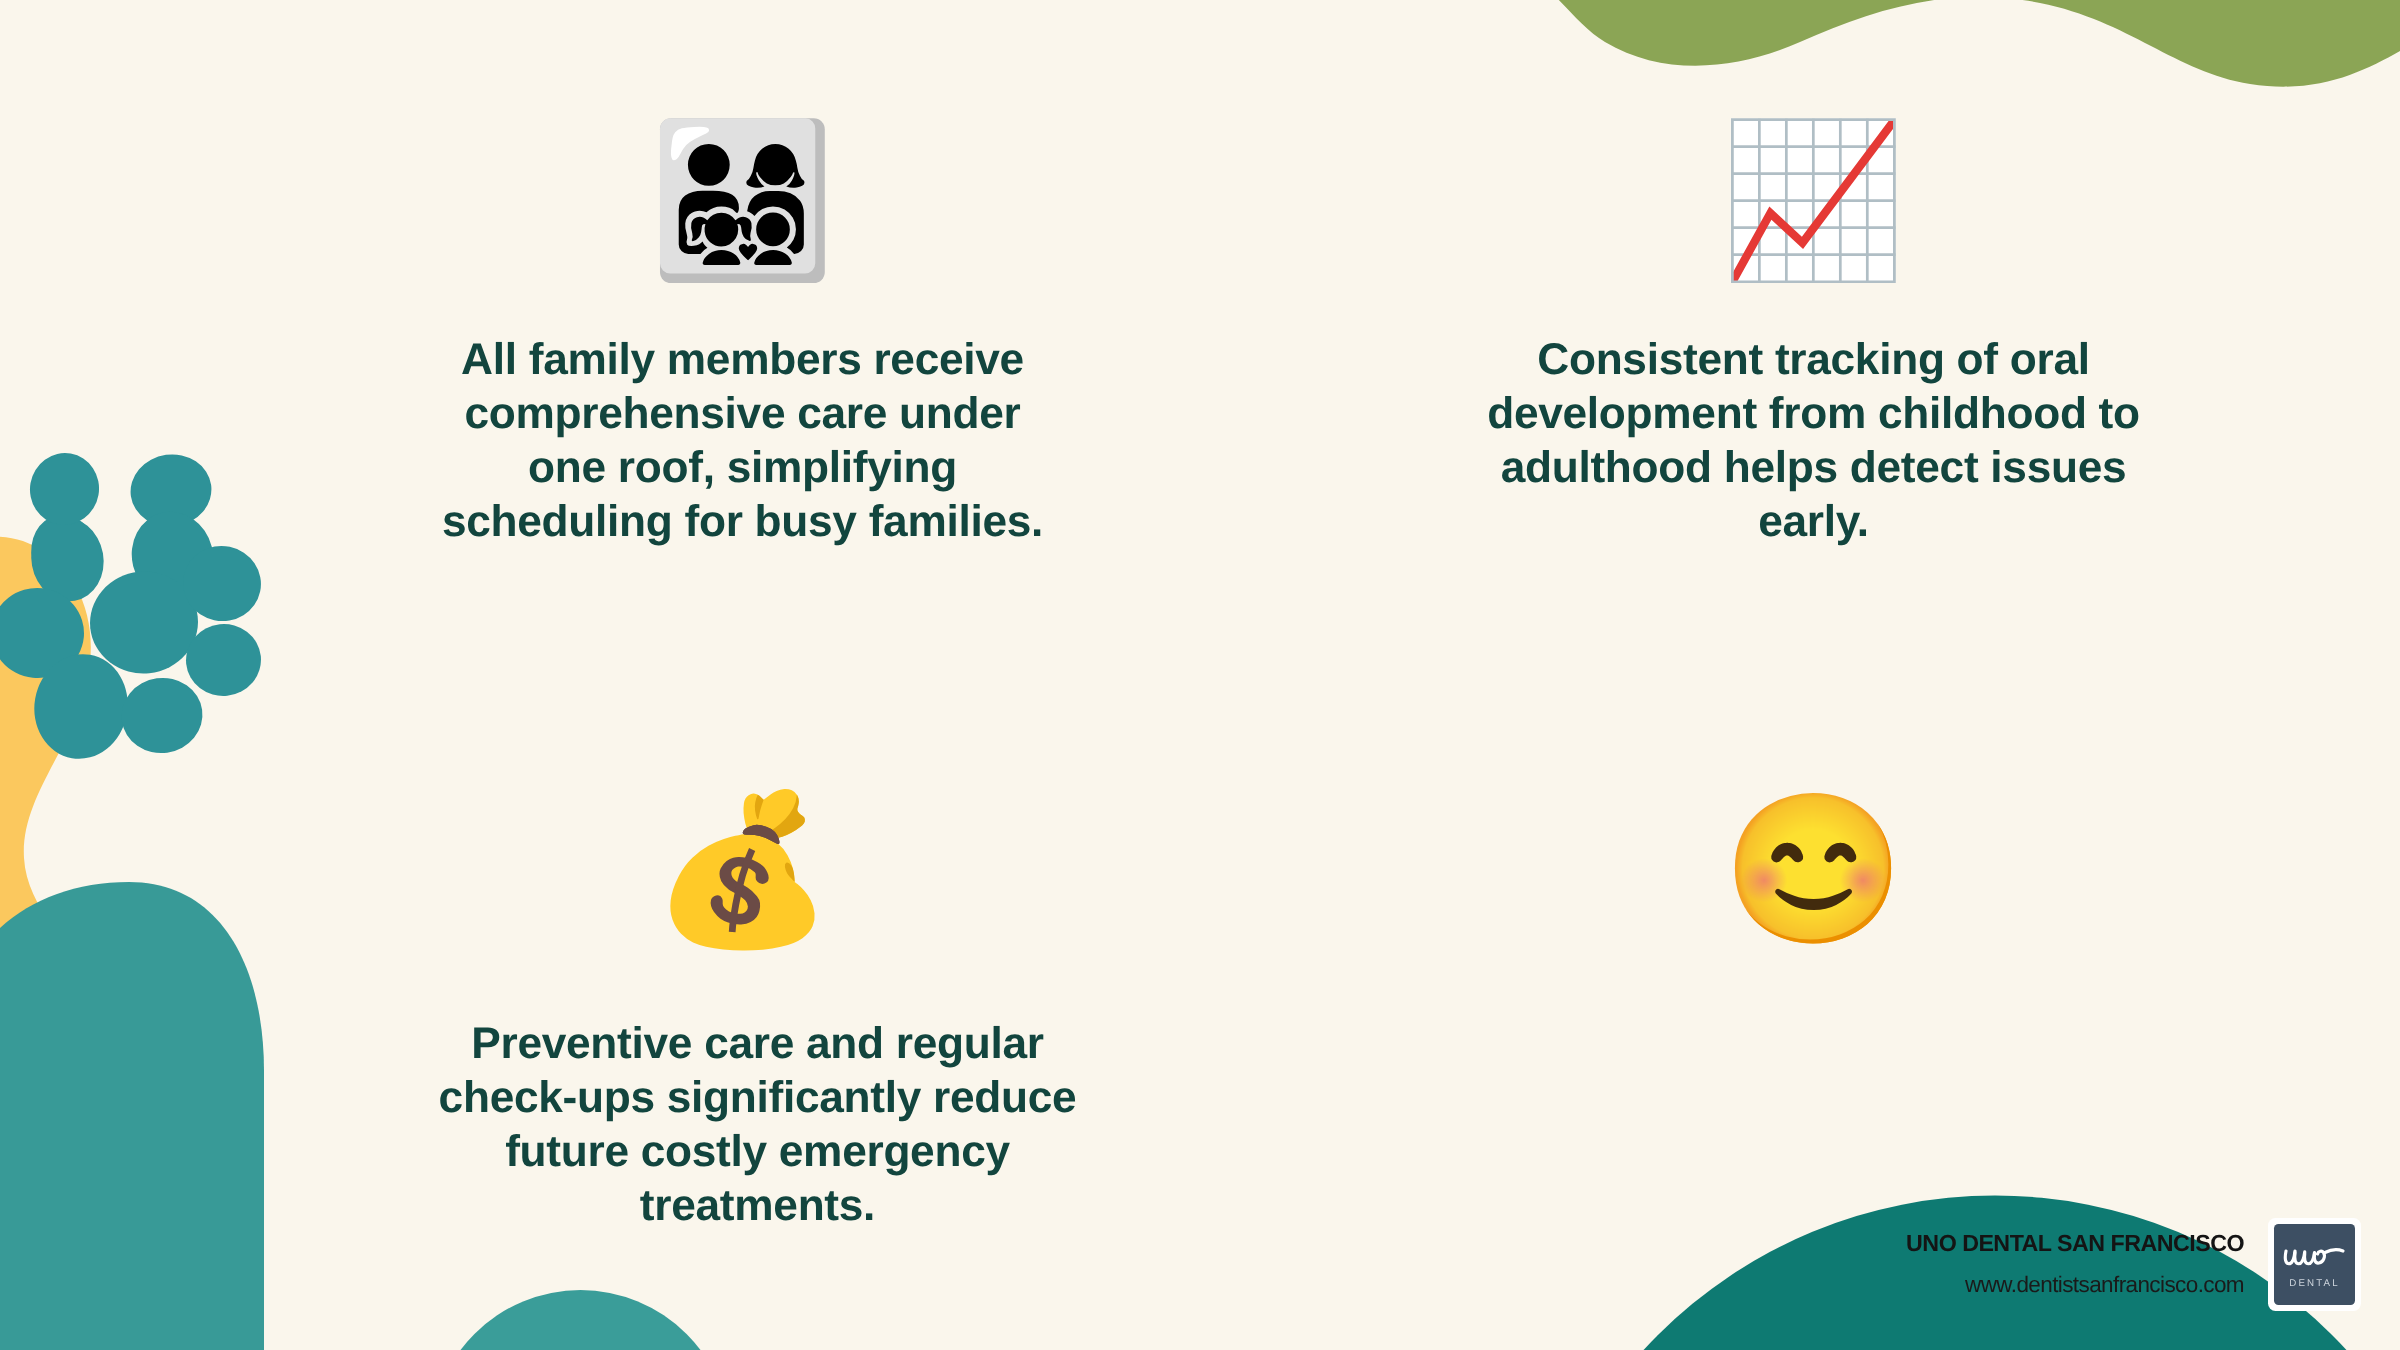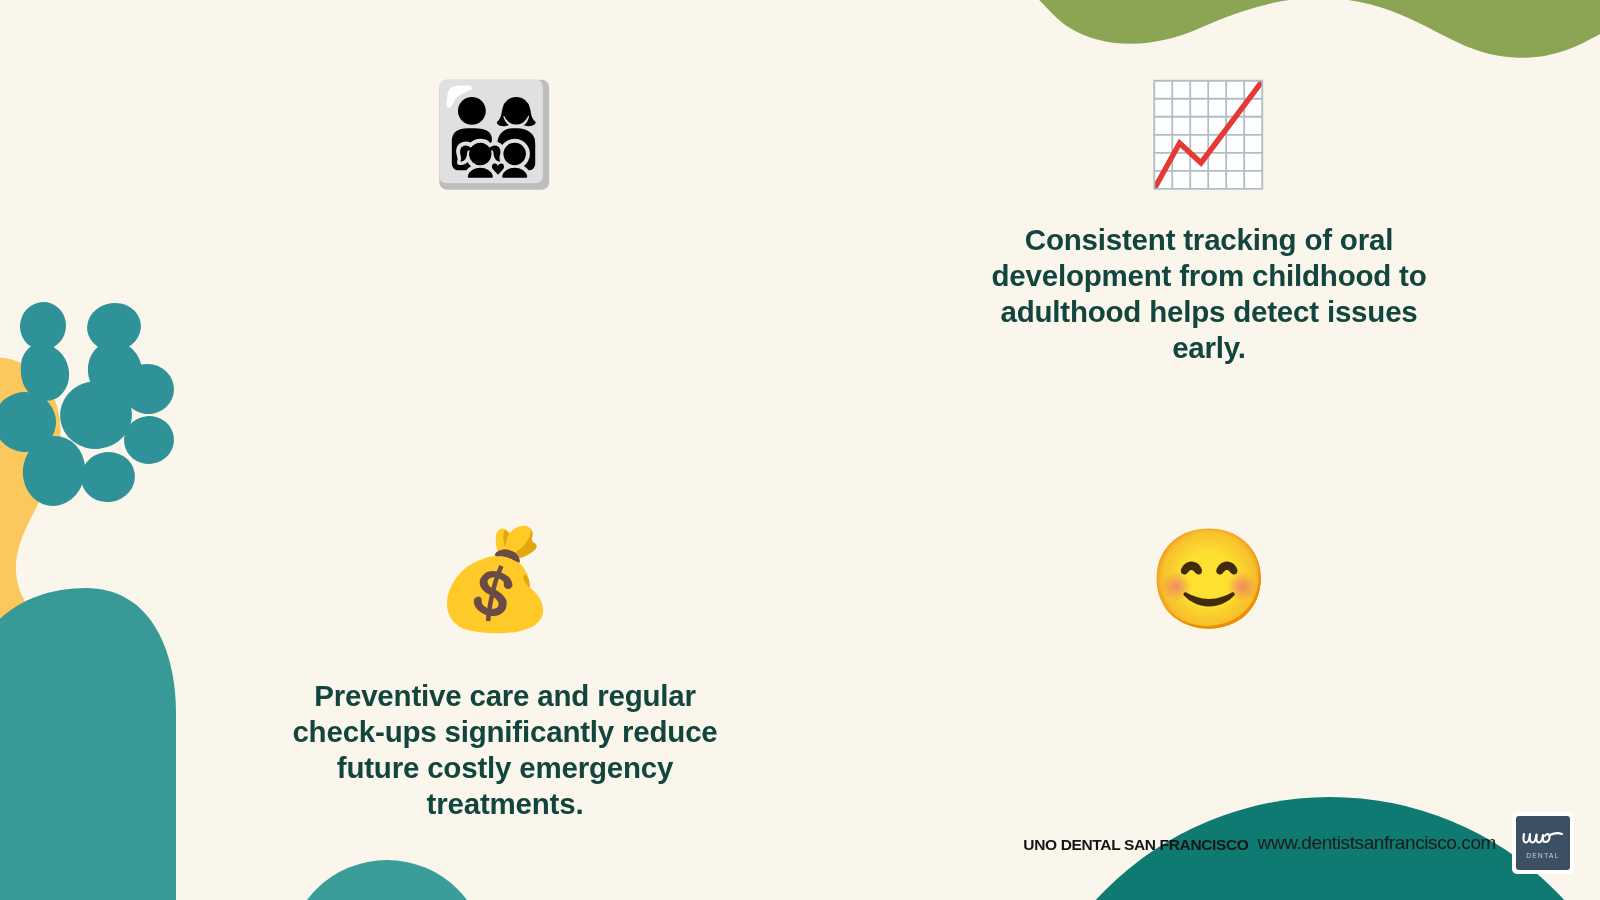--- a/index.html
+++ b/index.html
@@ -93,37 +93,38 @@
     right: 26px;
     bottom: 26px;
     display: flex;
     align-items: center;
     gap: 16px;
     z-index: 20;
   }
 
   #footer-text {
     display: flex;
+    flex-direction: column;
     align-items: flex-end;
     gap: 9px;
   }
 
   #brand-name {
     font-family: "Liberation Sans", sans-serif;
     font-weight: 700;
     font-size: 15.5px;
     letter-spacing: -0.35px;
     color: #141414;
     white-space: nowrap;
   }
 
   #brand-url {
     font-family: "Liberation Sans", sans-serif;
     font-weight: 400;
-    font-size: 19px;
+    font-size: 15px;
     letter-spacing: -0.4px;
     color: #1a1a1a;
     white-space: nowrap;
   }
 
   #logo-tile {
     width: 62px;
     height: 62px;
     background: #ffffff;
     border-radius: 5px;
@@ -215,20 +216,21 @@
       <ellipse cx="54" cy="471" rx="31" ry="35" transform="rotate(10 54 471)"></ellipse>
       <ellipse cx="108" cy="477" rx="27" ry="25" transform="rotate(-8 108 477)"></ellipse>
       <ellipse cx="94" cy="415" rx="0" ry="0"></ellipse>
     </g>
   </svg>
 
   <div id="grid">
 
     <div class="cell cell-r0 cell-c0">
       <div class="emoji">👨‍👩‍👧‍👦</div>
+      <div class="caption">All family members receive comprehensive care under one roof, simplifying scheduling for busy families.</div>
     </div>
 
     <div class="cell cell-r0 cell-c1">
       <div class="emoji">📈</div>
       <div class="caption">Consistent tracking of oral development from childhood to adulthood helps detect issues early.</div>
     </div>
 
     <div class="cell cell-r1 cell-c0">
       <div class="emoji">💰</div>
       <div class="caption">Preventive care and regular check-ups significantly reduce future costly emergency treatments.</div>

